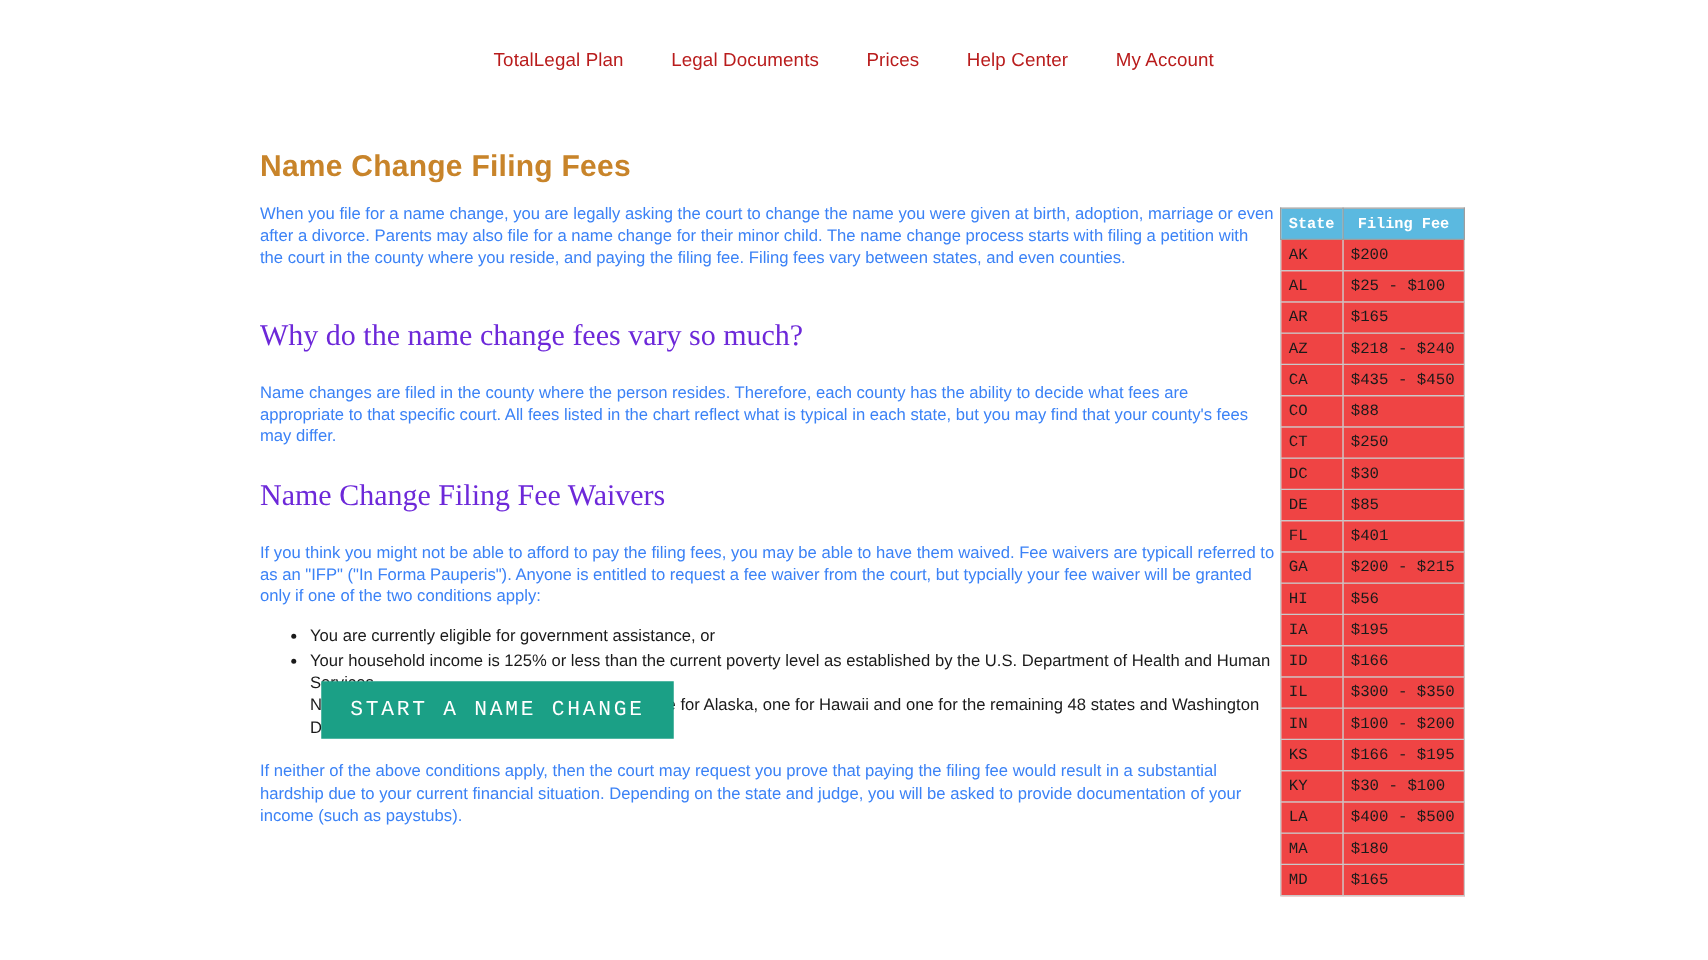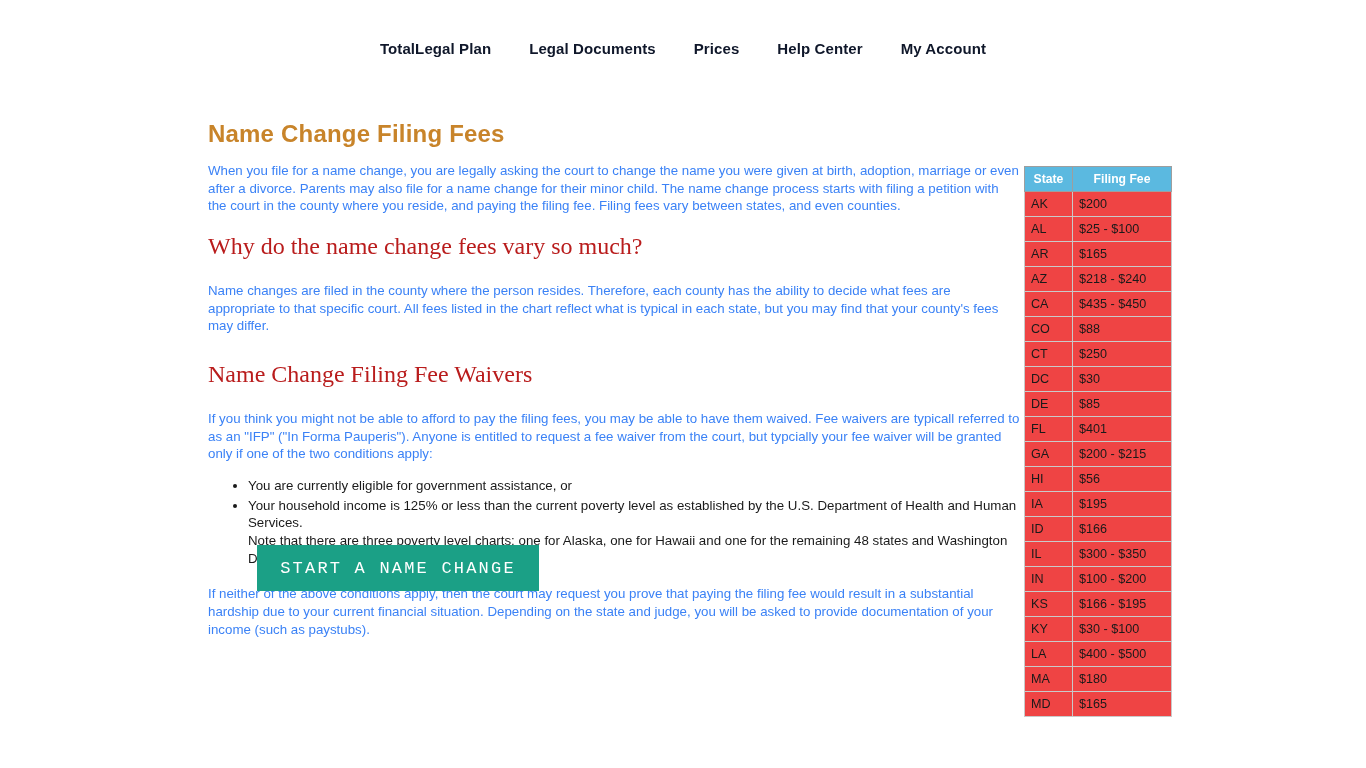--- a/index.html
+++ b/index.html
@@ -22,22 +22,22 @@
   .nav {
     display: flex;
     justify-content: center;
     align-items: center;
     gap: 38px;
     padding-top: 40px;
     padding-bottom: 4px;
   }
   .nav-item {
     font-size: 15px;
-    font-weight: bold;
-    color: #0f172a;
+    font-weight: normal;
+    color: #b91c1c;
     letter-spacing: .1px;
     cursor: pointer;
     white-space: nowrap;
   }
 
   
   .content {
     position: absolute;
     left: 208px;
     top: 120px;
@@ -53,22 +53,22 @@
   p.body-text {
     margin: 0 0 8px 0;
     font-size: 13.3px;
     line-height: 1.33;
     color: #3b82f6;
   }
   h2.section-head {
     font-family: "Liberation Serif", serif;
     font-weight: normal;
     font-size: 24px;
-    color: #b91c1c;
-    margin: 18px 0 22px 0;
+    color: #6d28d9;
+    margin: 41px 0 22px 0;
   }
   h2.section-head.second { margin-top: 26px; margin-bottom: 22px; }
 
   ul.conditions {
     margin: 14px 0 18px 0;
     padding-left: 40px;
   }
   ul.conditions li {
     font-size: 13.3px;
     line-height: 1.33;
@@ -102,20 +102,21 @@
   .fee-table-wrap {
     position: absolute;
     left: 1024px;
     top: 166px;
     width: 132px;
   }
   table.fee-table {
     border-collapse: collapse;
     width: 148px;
     font-size: 12.6px;
+    font-family: Liberation Mono, monospace;
   }
   table.fee-table th {
     background: #5bb9e0;
     color: #ffffff;
     font-size: 12.2px;
     font-weight: bold;
     padding: 5px 6px;
     border: 1px solid #9e9e9e;
     text-align: center;
     white-space: nowrap;

